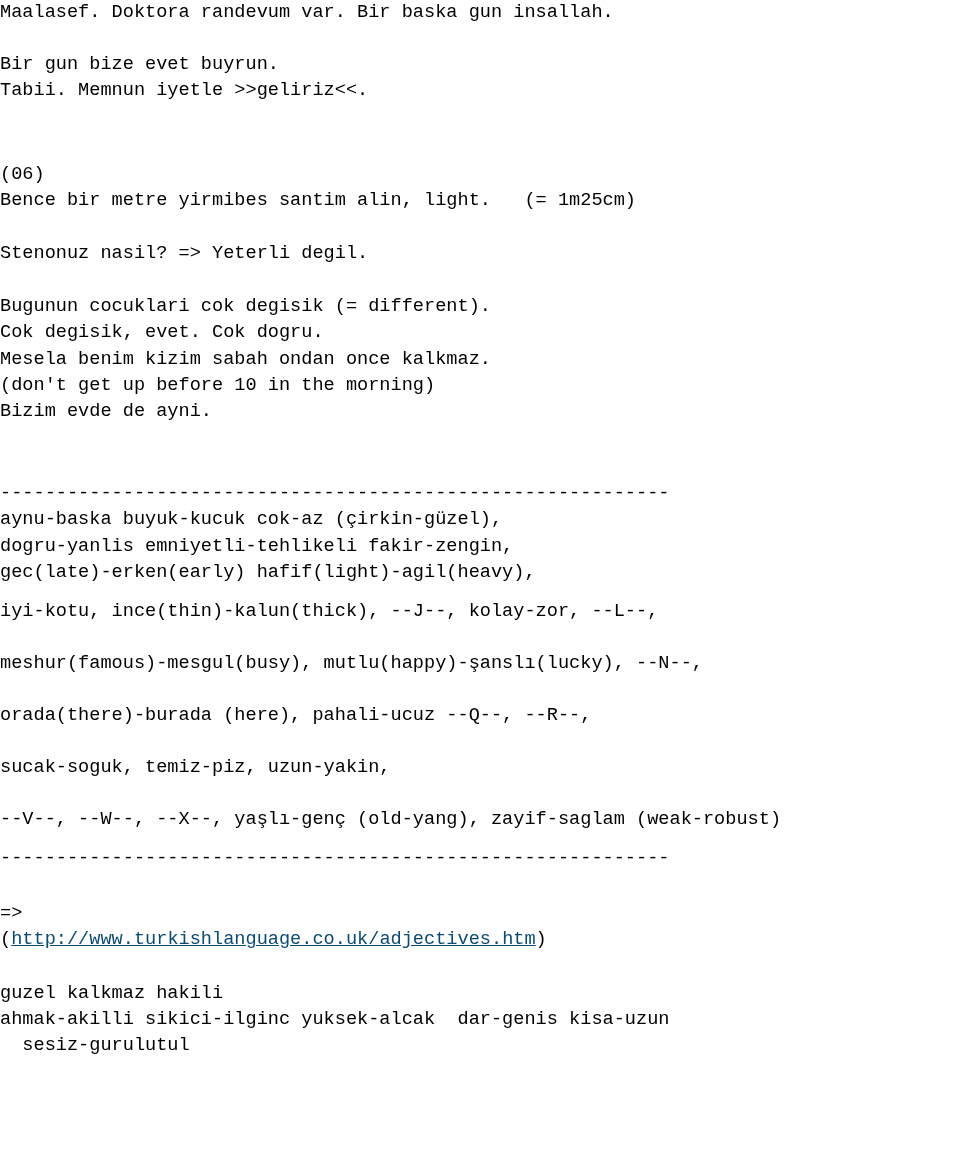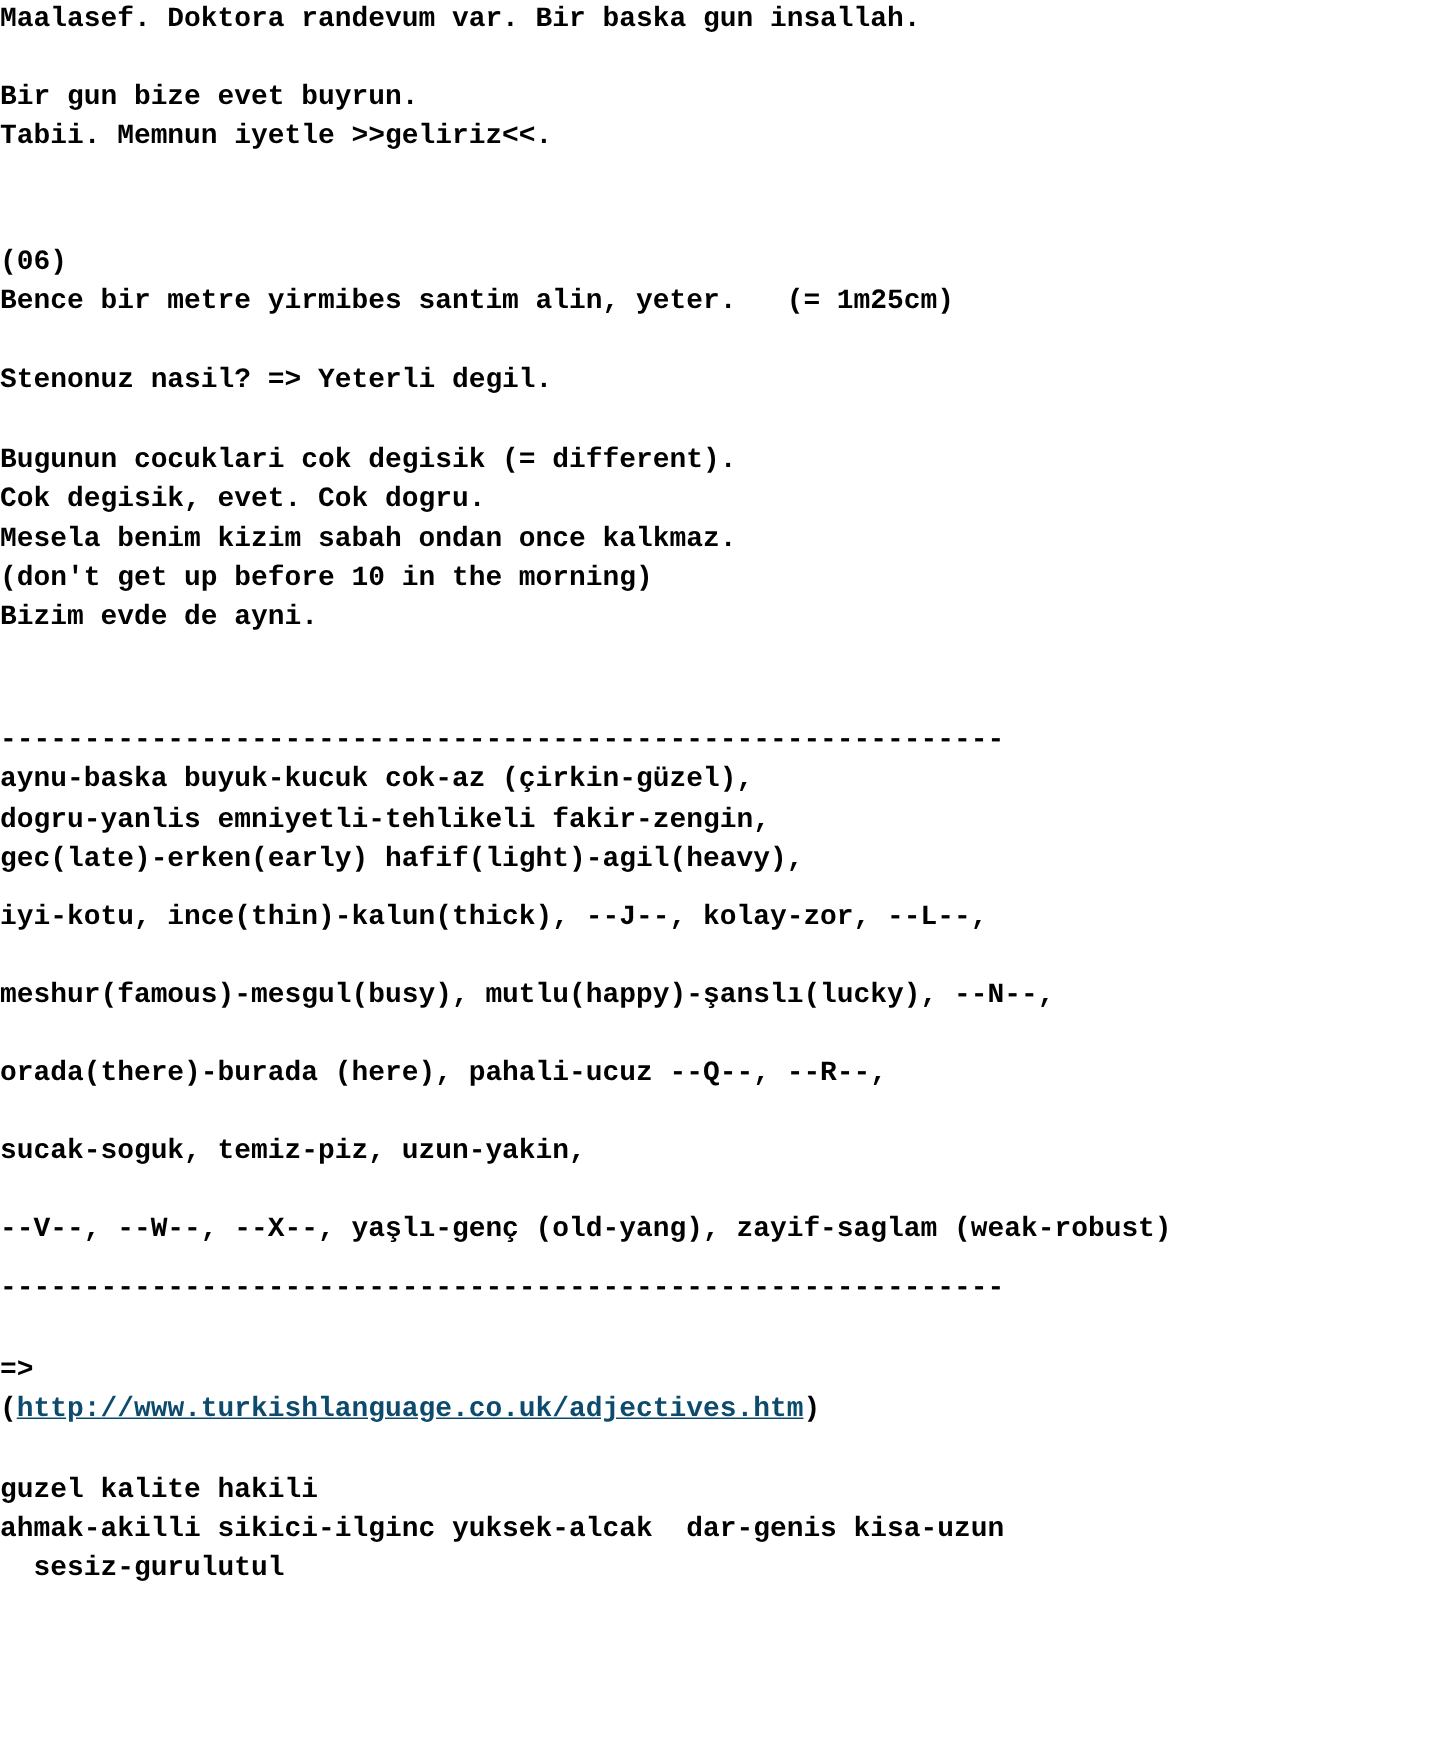--- a/index.html
+++ b/index.html
@@ -21,21 +21,20 @@
     width: 960px;
     height: 1163px;
     padding: 0;
     box-sizing: border-box;
   }
   .doc {
     position: absolute;
     left: 0;
     top: 0;
     width: 852px;
-    font-weight: bold;
   }
   .line {
     display: block;
     white-space: pre;
     font-size: 18.6px;
     line-height: 26.2px;
     letter-spacing: 0px;
     font-family: "Liberation Mono", "DejaVu Sans Mono", monospace;
   }
   
@@ -66,21 +65,21 @@
       <div class="gap-sm"></div>
       <span class="line">Bir gun bize evet buyrun.</span>
       <span class="line">Tabii. Memnun iyetle &gt;&gt;geliriz&lt;&lt;.</span>
     </div>
 
     <div class="gap-xl"></div>
     <div class="gap-md"></div>
 
     <div class="block">
       <span class="line">(06)</span>
-      <span class="line">Bence bir metre yirmibes santim alin, yeter.   (= 1m25cm)</span>
+      <span class="line">Bence bir metre yirmibes santim alin, light.   (= 1m25cm)</span>
       <div class="gap-md"></div>
       <span class="line">Stenonuz nasil? =&gt; Yeterli degil.</span>
     </div>
 
     <div class="gap-md"></div>
 
     <div class="block">
       <span class="line">Bugunun cocuklari cok degisik (= different).</span>
       <span class="line">Cok degisik, evet. Cok dogru.</span>
       <span class="line">Mesela benim kizim sabah ondan once kalkmaz.</span>
@@ -111,20 +110,20 @@
     <div class="gap-lg"></div>
 
     <div class="block">
       <span class="line">=&gt;</span>
       <span class="line"><span>(</span><a class="extlink" href="#">http://www.turkishlanguage.co.uk/adjectives.htm</a><span>)</span></span>
     </div>
 
     <div class="gap-md"></div>
 
     <div class="block">
-      <span class="line">guzel kalite hakili</span>
+      <span class="line">guzel kalkmaz hakili</span>
       <span class="line">ahmak-akilli sikici-ilginc yuksek-alcak  dar-genis kisa-uzun</span>
       <span class="line">  sesiz-gurulutul</span>
 
     </div>
 
   </div>
 </div>
 
 </body></html>

